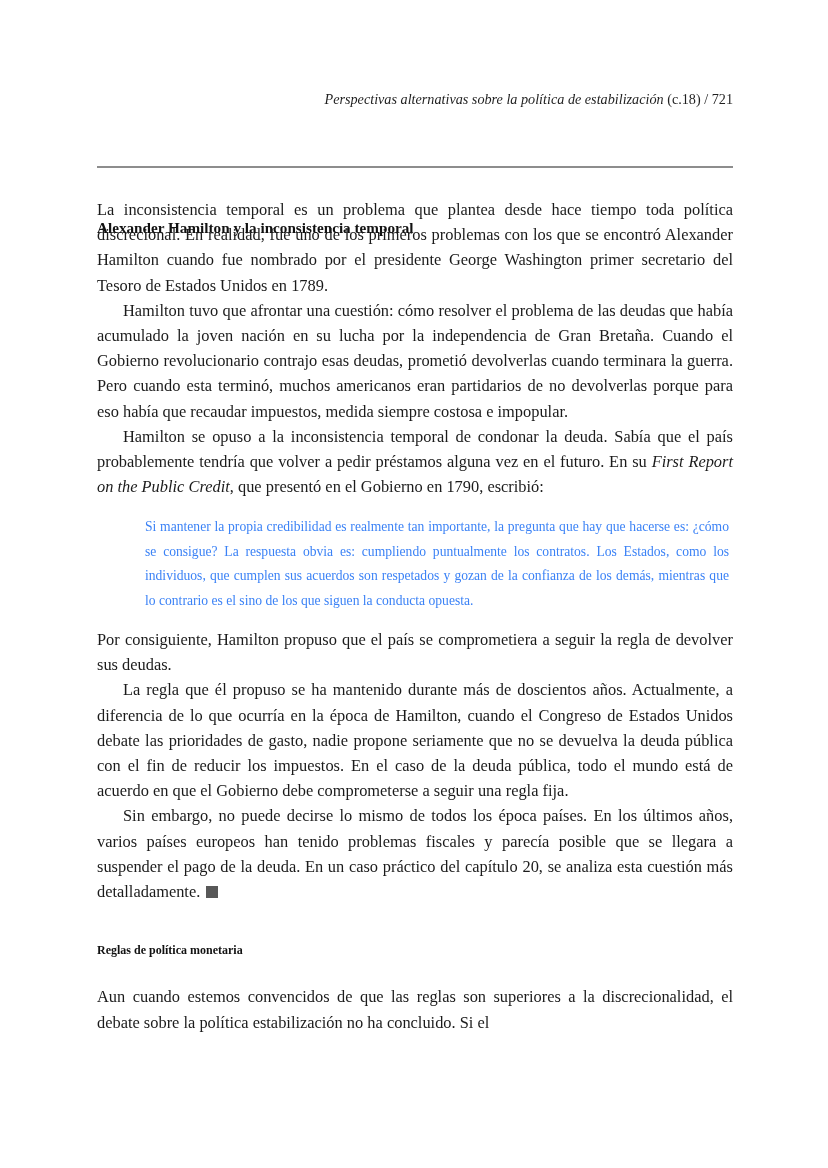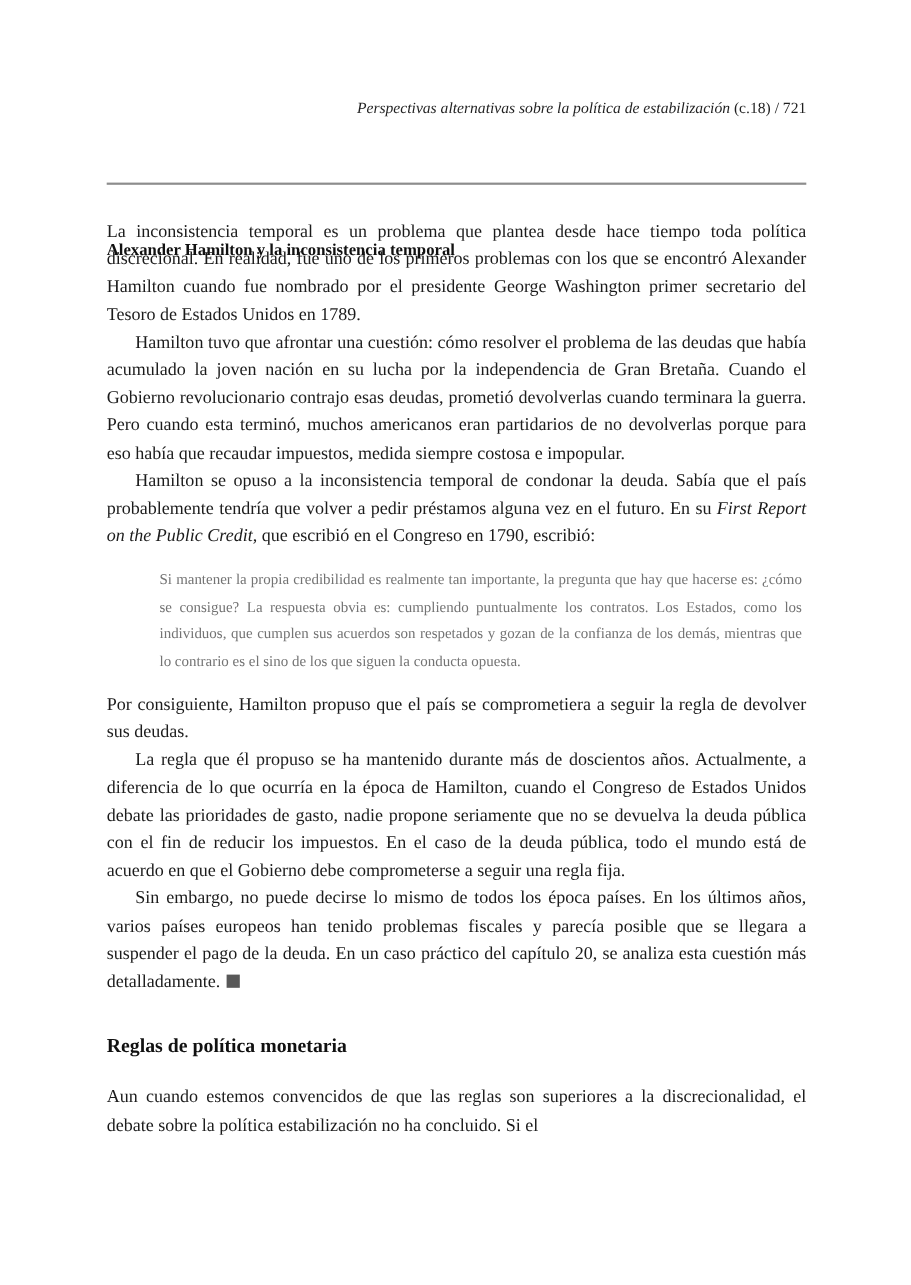--- a/index.html
+++ b/index.html
@@ -105,40 +105,40 @@
   .quote {
     margin: 16px 0 14px 0;
     padding-left: 48px;
     padding-right: 4px;
   }
   .quote p {
     margin: 0;
     font-size: 13.6px;
     line-height: 24.4px;
     text-align: justify;
-    color: #737373;
+    color: #3b82f6;
   }
 
   .spacer-sm { height: 12px; }
   .spacer-md { height: 18px; }
 
   
   .end-marker {
     display: inline-block;
     width: 12px;
     height: 12px;
     background: #585858;
     vertical-align: -1px;
     margin-left: 6px;
   }
 
   
   .subsection-heading {
     margin: 0;
-    font-size: 18px;
+    font-size: 12px;
     font-weight: bold;
     color: #111111;
     line-height: 20px;
   }
 </style>
 </head>
 <body>
 
 <div class="page">
 
@@ -148,21 +148,21 @@
 
   <div class="case-rule"></div>
 
   <div class="case-title">Alexander Hamilton y la inconsistencia temporal</div>
 
   <div class="body-flow">
 
     <p class="para">La inconsistencia temporal es un problema que plantea desde hace tiempo toda política discrecional. En realidad, fue uno de los primeros problemas con los que se encontró Alexander Hamilton cuando fue nombrado por el presidente George Washington primer secretario del Tesoro de Estados Unidos en 1789.</p>
     <p class="para indent">Hamilton tuvo que afrontar una cuestión: cómo resolver el problema de las deudas que había acumulado la joven nación en su lucha por la independencia de Gran Bretaña. Cuando el Gobierno revolucionario contrajo esas deudas, prometió devolverlas cuando terminara la guerra. Pero cuando esta terminó, muchos americanos eran partidarios de no devolverlas porque para eso había que recaudar impuestos, medida siempre costosa e impopular.</p>
 
-    <p class="para indent"><span>Hamilton se opuso a la inconsistencia temporal de condonar la deuda. Sabía que el país probablemente tendría que volver a pedir préstamos alguna vez en el futuro. En su </span><span class="bk-title">First Report on the Public Credit</span><span>, que escribió en el Congreso en 1790, escribió:</span></p>
+    <p class="para indent"><span>Hamilton se opuso a la inconsistencia temporal de condonar la deuda. Sabía que el país probablemente tendría que volver a pedir préstamos alguna vez en el futuro. En su </span><span class="bk-title">First Report on the Public Credit</span><span>, que presentó en el Gobierno en 1790, escribió:</span></p>
 
     <div class="quote">
       <p>Si mantener la propia credibilidad es realmente tan importante, la pregunta que hay que hacerse es: ¿cómo se consigue? La respuesta obvia es: cumpliendo puntualmente los contratos. Los Estados, como los individuos, que cumplen sus acuerdos son respetados y gozan de la confianza de los demás, mientras que lo contrario es el sino de los que siguen la conducta opuesta.</p>
     </div>
 
     <p class="para">Por consiguiente, Hamilton propuso que el país se comprometiera a seguir la regla de devolver sus deudas.</p>
     <p class="para indent">La regla que él propuso se ha mantenido durante más de doscientos años. Actualmente, a diferencia de lo que ocurría en la época de Hamilton, cuando el Congreso de Estados Unidos debate las prioridades de gasto, nadie propone seriamente que no se devuelva la deuda pública con el fin de reducir los impuestos. En el caso de la deuda pública, todo el mundo está de acuerdo en que el Gobierno debe comprometerse a seguir una regla fija.</p>
 
     <p class="para indent"><span>Sin embargo, no puede decirse lo mismo de todos los época países. En los últimos años, varios países europeos han tenido problemas fiscales y parecía posible que se llegara a suspender el pago de la deuda. En un caso práctico del capítulo 20, se analiza esta cuestión más detalladamente.</span><span class="end-marker"></span></p>
 

